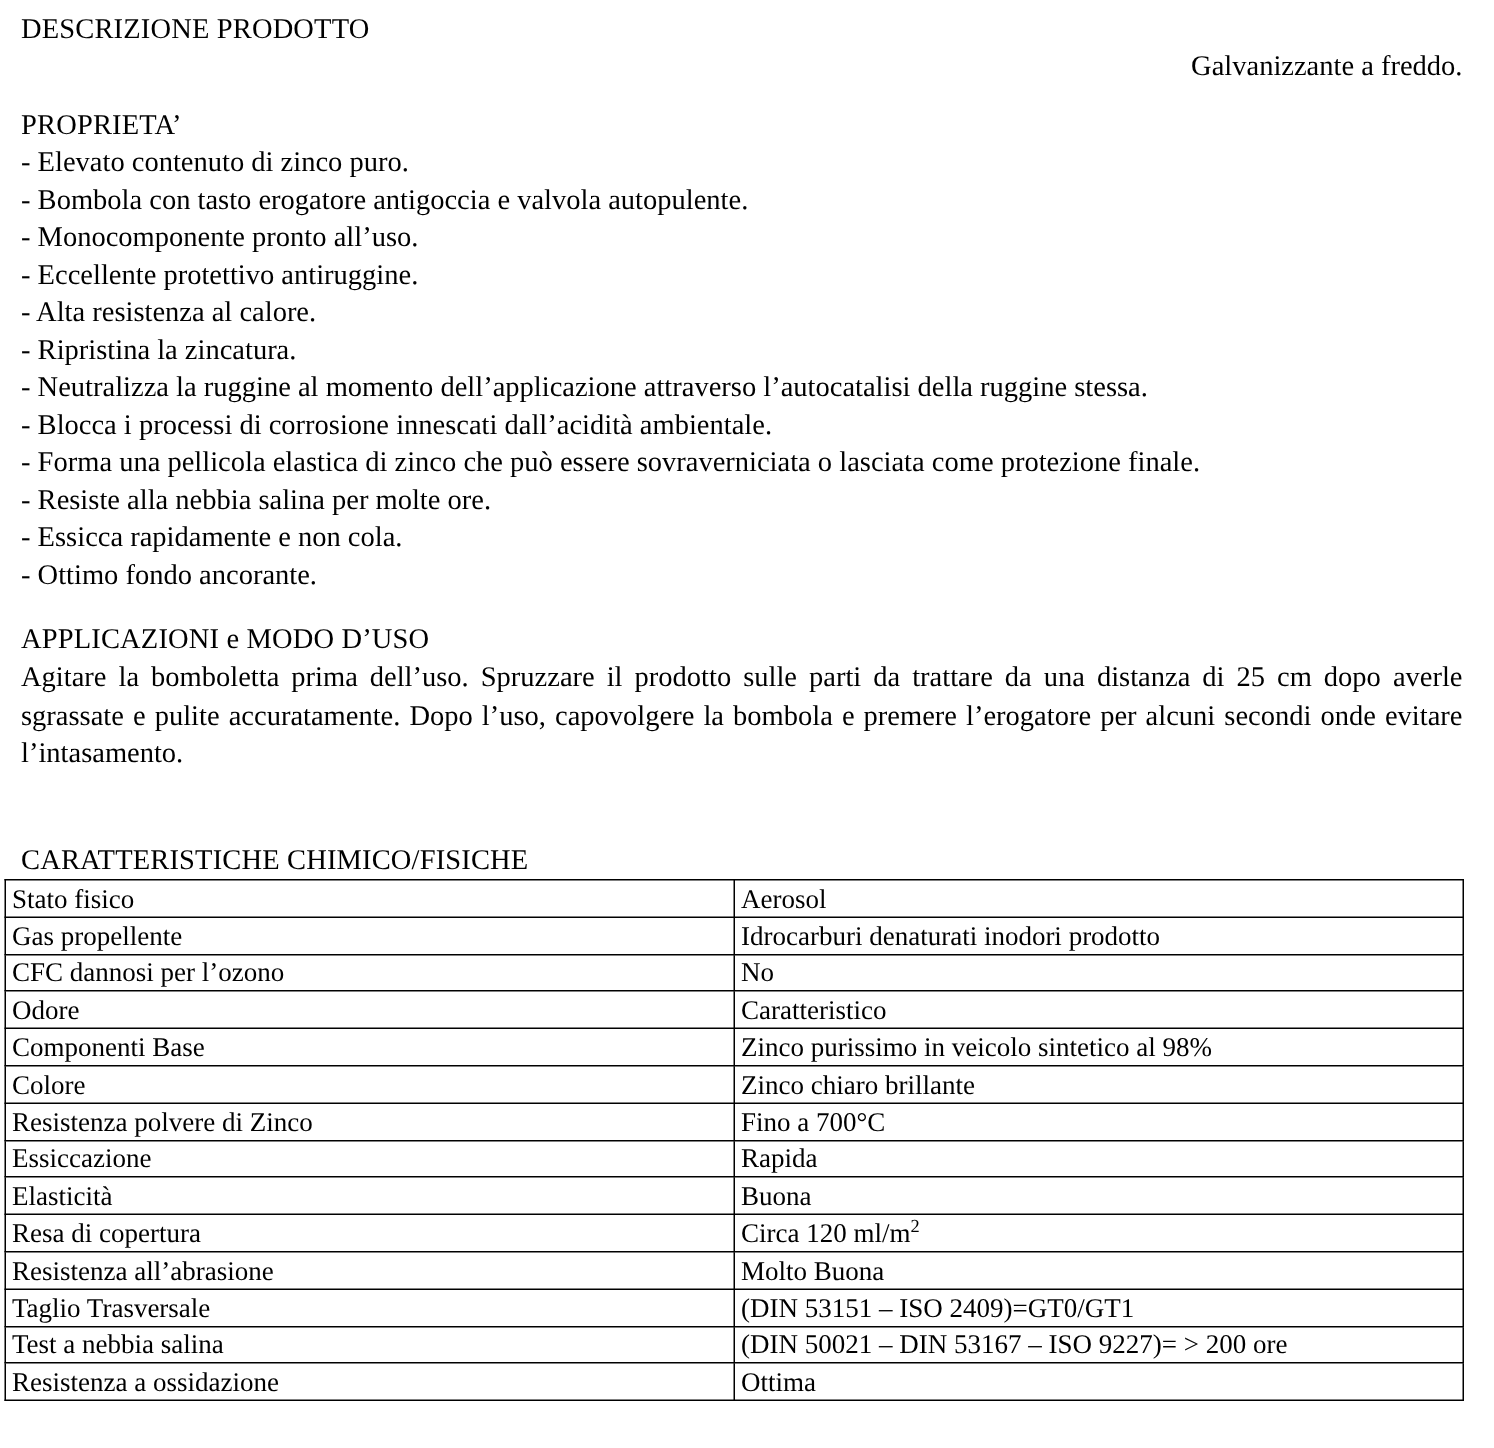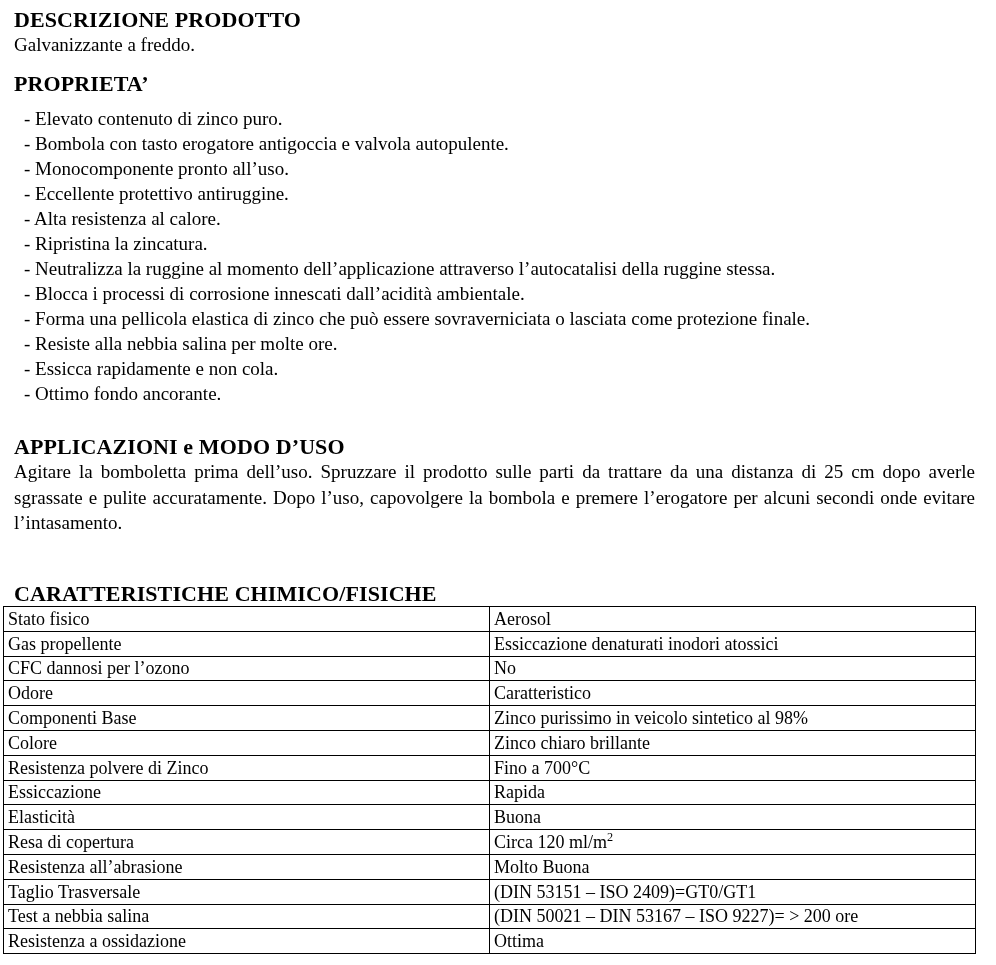--- a/index.html
+++ b/index.html
@@ -14,41 +14,42 @@
     font-family: "Liberation Serif", "DejaVu Serif", serif;
     color: #000000;
     overflow: hidden;
   }
   .page {
     padding: 8px 21px 0 14px;
     box-sizing: border-box;
     width: 996px;
   }
   h2.section-heading {
-    font-size: 22px;
-    font-weight: bold;
+    font-size: 19px;
+    font-weight: normal;
     margin: 0;
     padding: 0;
     line-height: 24px;
     letter-spacing: 0.1px;
   }
   .body-line {
     font-size: 19px;
     line-height: 25px;
     margin: 0;
     padding: 0;
     white-space: pre-wrap;
+    text-align: right;
   }
   .spacer-sm { height: 15px; }
   .spacer-md { height: 19px; }
   .spacer-lg { height: 21px; }
 
   ul.prop-list {
     list-style: none;
-    margin: 10px;
+    margin: 0;
     padding: 0;
   }
   ul.prop-list li {
     font-size: 19px;
     line-height: 25px;
     margin: 0;
     padding: 0;
   }
 
   p.usage-paragraph {
@@ -124,21 +125,21 @@
   <h2 class="section-heading">CARATTERISTICHE CHIMICO/FISICHE</h2>
 
   <table class="specs">
     <tbody>
         <tr>
         <td class="col-prop">Stato fisico</td>
         <td class="col-val">Aerosol</td>
       </tr>
         <tr>
         <td class="col-prop">Gas propellente</td>
-        <td class="col-val">Essiccazione denaturati inodori atossici</td>
+        <td class="col-val">Idrocarburi denaturati inodori prodotto</td>
       </tr>
         <tr>
         <td class="col-prop">CFC dannosi per l’ozono</td>
         <td class="col-val">No</td>
       </tr>
         <tr>
         <td class="col-prop">Odore</td>
         <td class="col-val">Caratteristico</td>
       </tr>
         <tr>

